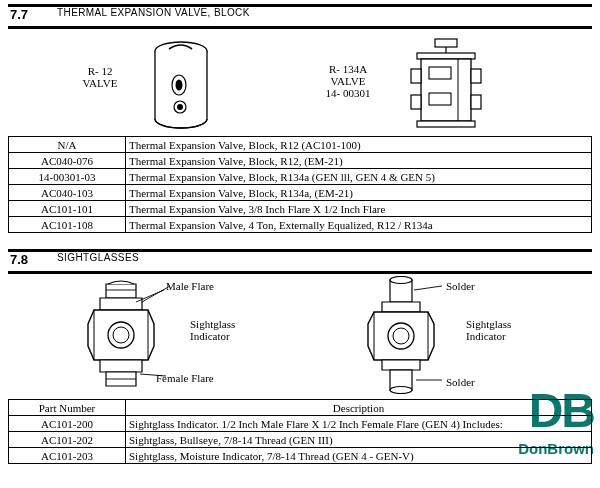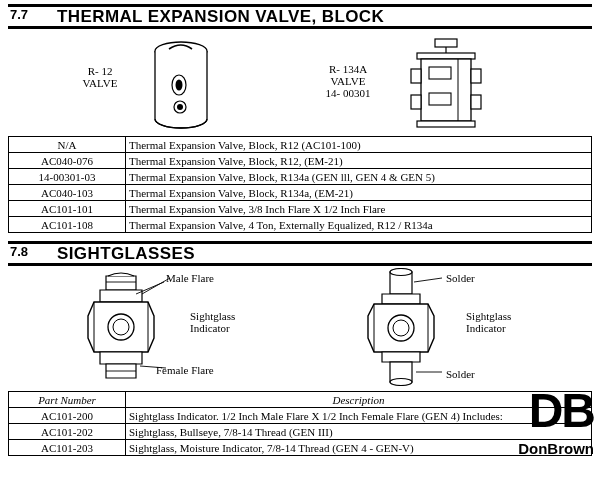--- a/index.html
+++ b/index.html
@@ -40,22 +40,22 @@
     align-items: center;
     padding-left: 2px;
     box-sizing: border-box;
   }
   .section-divider {
     width: 3px;
     background: #000;
     margin-right: 10px;
   }
   .section-title {
-    font-weight: bold;
-    font-size: 17px;
+    font-weight: normal;
+    font-size: 10px;
     letter-spacing: 0.4px;
     font-family: "Liberation Sans", sans-serif;
     display: flex;
     align-items: center;
   }
 
   
   .fig-area {
     position: relative;
     height: 100px;
@@ -91,30 +91,29 @@
     font-weight: normal;
   }
   td.pn, th.pn {
     width: 110px;
     text-align: center;
   }
   th.pn, th.desc {
     font-weight: bold;
     text-align: center;
     font-size: 11px;
-    font-style: italic;
   }
   td.desc { text-align: left; padding-left: 5px; }
 
   
   .watermark {
     position: absolute;
     right: 6px;
     bottom: 18px;
-    color: #000000;
+    color: #0f766e;
     font-family: "Liberation Sans", sans-serif;
     font-weight: bold;
     font-size: 48px;
     letter-spacing: -2px;
     z-index: 0;
     pointer-events: none;
     line-height: 42px;
     text-align: right;
   }
   .watermark .sub {
@@ -217,21 +216,21 @@
           <td class="pn">AC101-101</td>
           <td class="desc">Thermal Expansion Valve, 3/8 Inch Flare X 1/2 Inch Flare</td>
         </tr>
         <tr>
           <td class="pn">AC101-108</td>
           <td class="desc">Thermal Expansion Valve, 4 Ton, Externally Equalized, R12 / R134a</td>
         </tr>
       </tbody>
     </table>
 
-    <div class="section-bar" style="margin-top:8px;">
+    <div class="section-bar" style="margin-top:16px;">
       <div class="section-num">7.8</div>
       <div class="section-divider"></div>
       <div class="section-title">SIGHTGLASSES</div>
     </div>
 
     <div class="fig-area-2">
 
       <div class="lbl" style="left:158px; top:4px;">Male Flare</div>
       <div class="lbl" style="left:182px; top:42px;">Sightglass
 Indicator</div>

